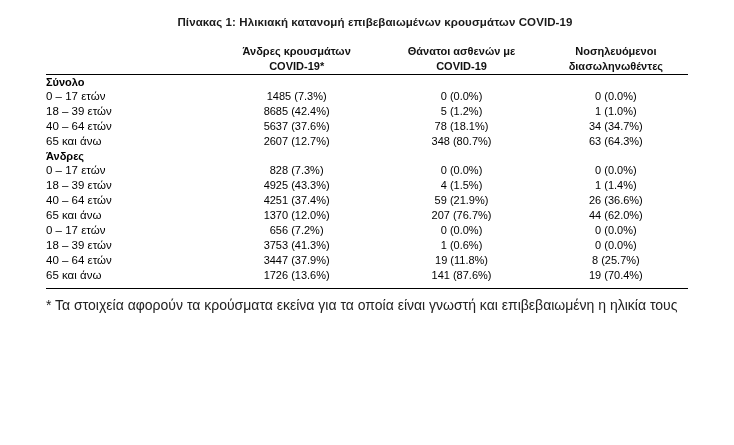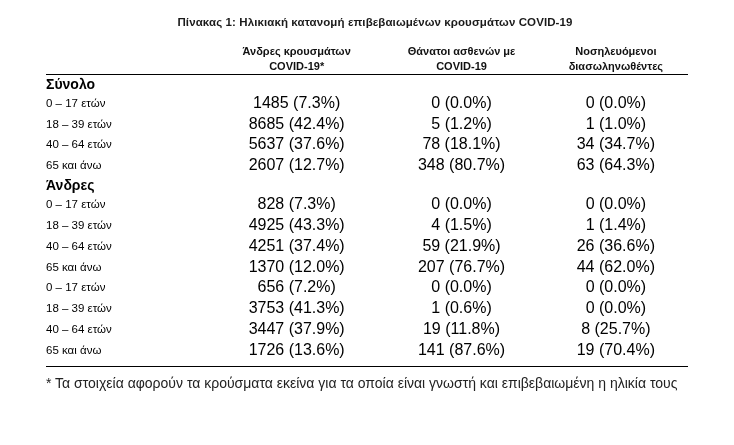--- a/index.html
+++ b/index.html
@@ -67,32 +67,32 @@
   tbody td {
     padding: 2.5px 2px;
     line-height: 1.3;
   }
   td.group {
     font-weight: bold;
     text-align: left;
     padding-left: 6px;
     padding-top: 7px;
     padding-bottom: 2px;
-    font-size: 14px;
+    font-size: 11px;
   }
   td.label {
     text-align: left;
     padding-left: 58px;
     white-space: nowrap;
     font-size: 11.5px;
   }
   td.num {
     text-align: center;
     white-space: nowrap;
-    font-size: 16px;
+    font-size: 11px;
   }
   .footnote {
     margin: 7px 46px 0 46px;
     font-size: 14px;
     color: #222;
     line-height: 1.3;
   }
   .spacer-row td {
     height: 5px;
     padding: 0;

